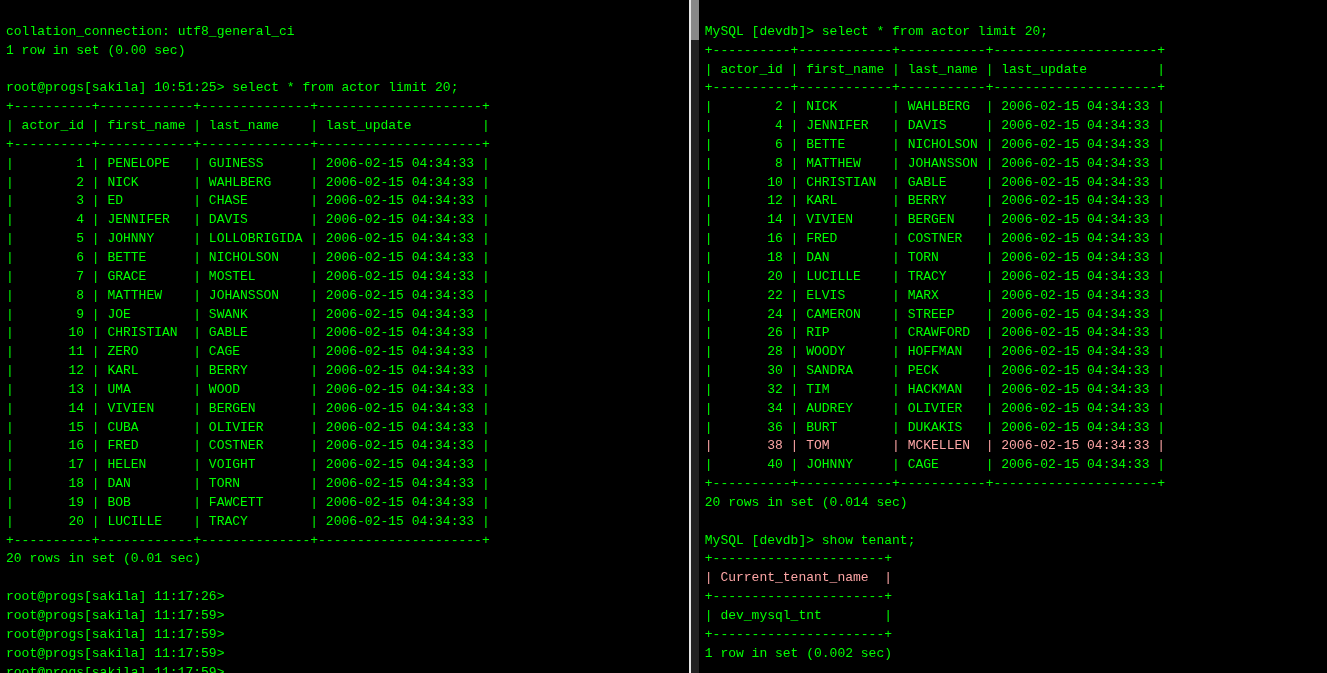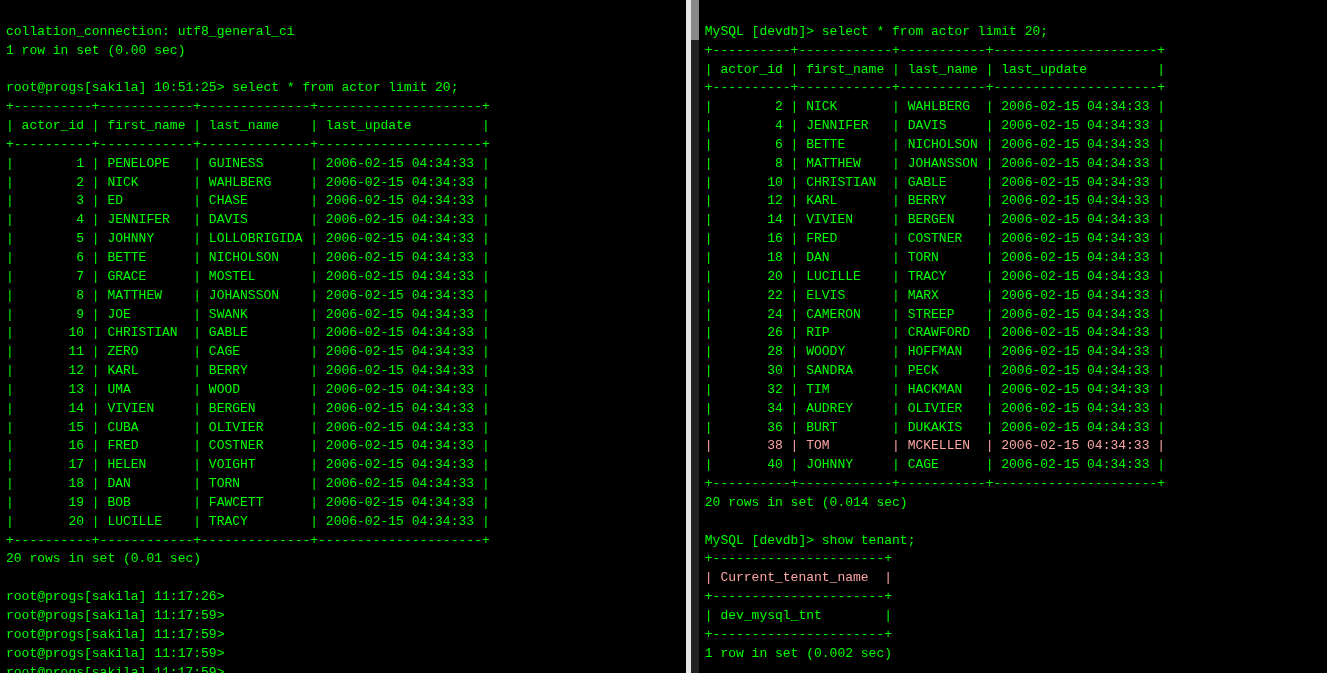--- a/index.html
+++ b/index.html
@@ -15,21 +15,21 @@
     .pane {
       background: #000;
       color: #00ff00;
       padding: 4px 6px;
       overflow: hidden;
       white-space: pre;
       line-height: 1.45;
     }
     .pane-left {
       width: 695px;
-      border-right: 5px solid #e5e5e5;
+      border-right: 2px solid #e5e5e5;
     }
     .pane-right {
       width: 632px;
     }
     .red { color: #fca5a5; }
     .scrollbar-thumb {
       width: 8px;
       height: 40px;
       background: #888;
       position: absolute;

